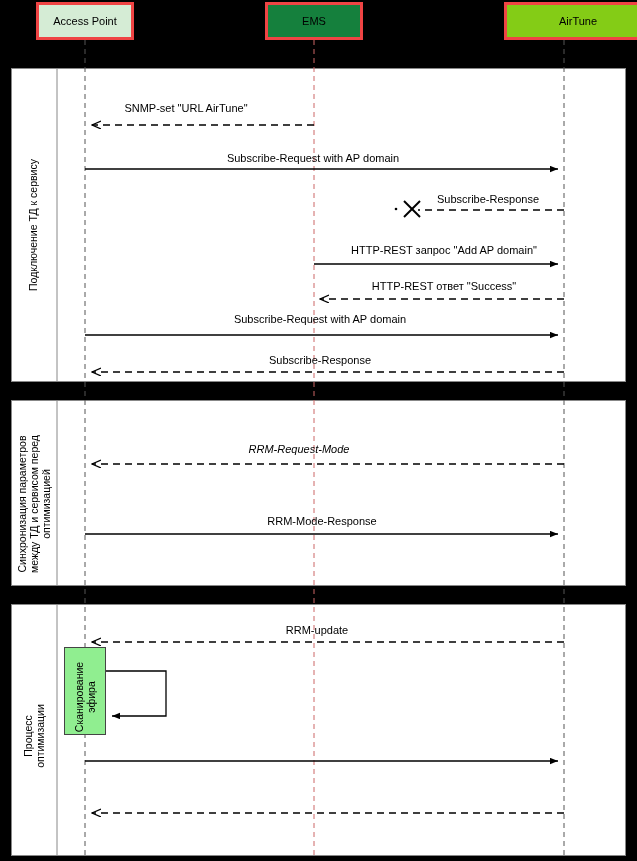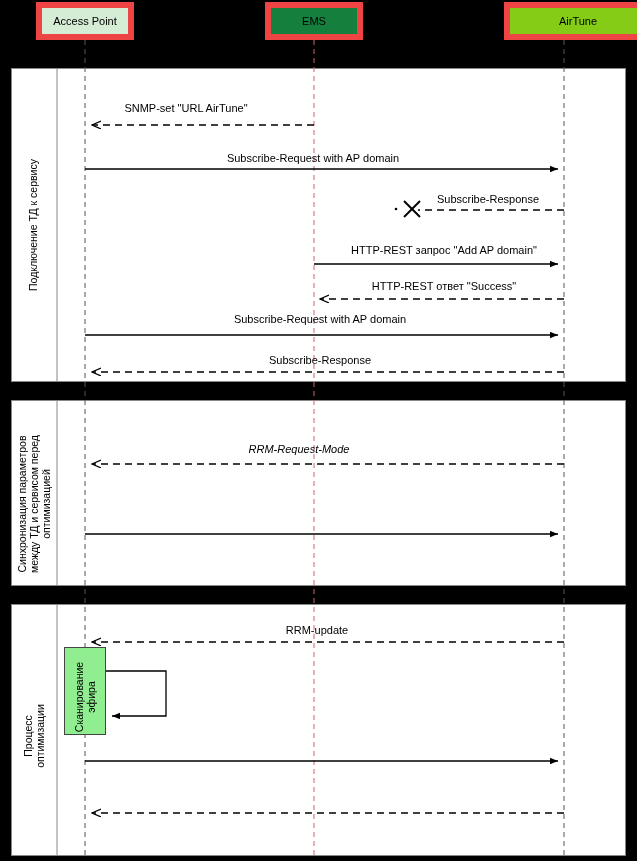--- a/index.html
+++ b/index.html
@@ -16,21 +16,21 @@
   }
   #diagram {
     position: absolute;
     left: 0; top: 0;
     width: 637px;
     height: 861px;
   }
   .lifeline-head {
     position: absolute;
     box-sizing: border-box;
-    border: 6px solid #ef4444;
+    border: 3px solid #ef4444;
     text-align: center;
     font-size: 11px;
     color: #000000;
     display: flex;
     align-items: center;
     justify-content: center;
   }
   .band {
     position: absolute;
     box-sizing: border-box;
@@ -144,19 +144,20 @@
 оптимизации</div>
 
   <div class="msg-label" style="left:86px; top:102px; width:200px;">SNMP-set "URL AirTune"</div>
   <div class="msg-label" style="left:213px; top:152px; width:200px;">Subscribe-Request with AP domain</div>
   <div class="msg-label" style="left:388px; top:193px; width:200px;">Subscribe-Response</div>
   <div class="msg-label" style="left:344px; top:244px; width:200px;">HTTP-REST запрос "Add AP domain"</div>
   <div class="msg-label" style="left:344px; top:280px; width:200px;">HTTP-REST ответ "Success"</div>
   <div class="msg-label" style="left:220px; top:313px; width:200px;">Subscribe-Request with AP domain</div>
   <div class="msg-label" style="left:220px; top:354px; width:200px;">Subscribe-Response</div>
   <div class="msg-label" style="left:199px; top:443px; width:200px;font-style:italic;">RRM-Request-Mode</div>
+  <div class="msg-label" style="left:222px; top:515px; width:200px;">RRM-Mode-Response</div>
   <div class="msg-label" style="left:217px; top:624px; width:200px;">RRM-update</div>
 
   <div class="activation" style="left:64px; top:647px; width:42px; height:88px;"></div>
   <div class="activation-text" style="left:27px; top:685px; width:116px; transform:rotate(-90deg);">Сканирование
 эфира</div>
 
 </div>
 
 </body></html>

